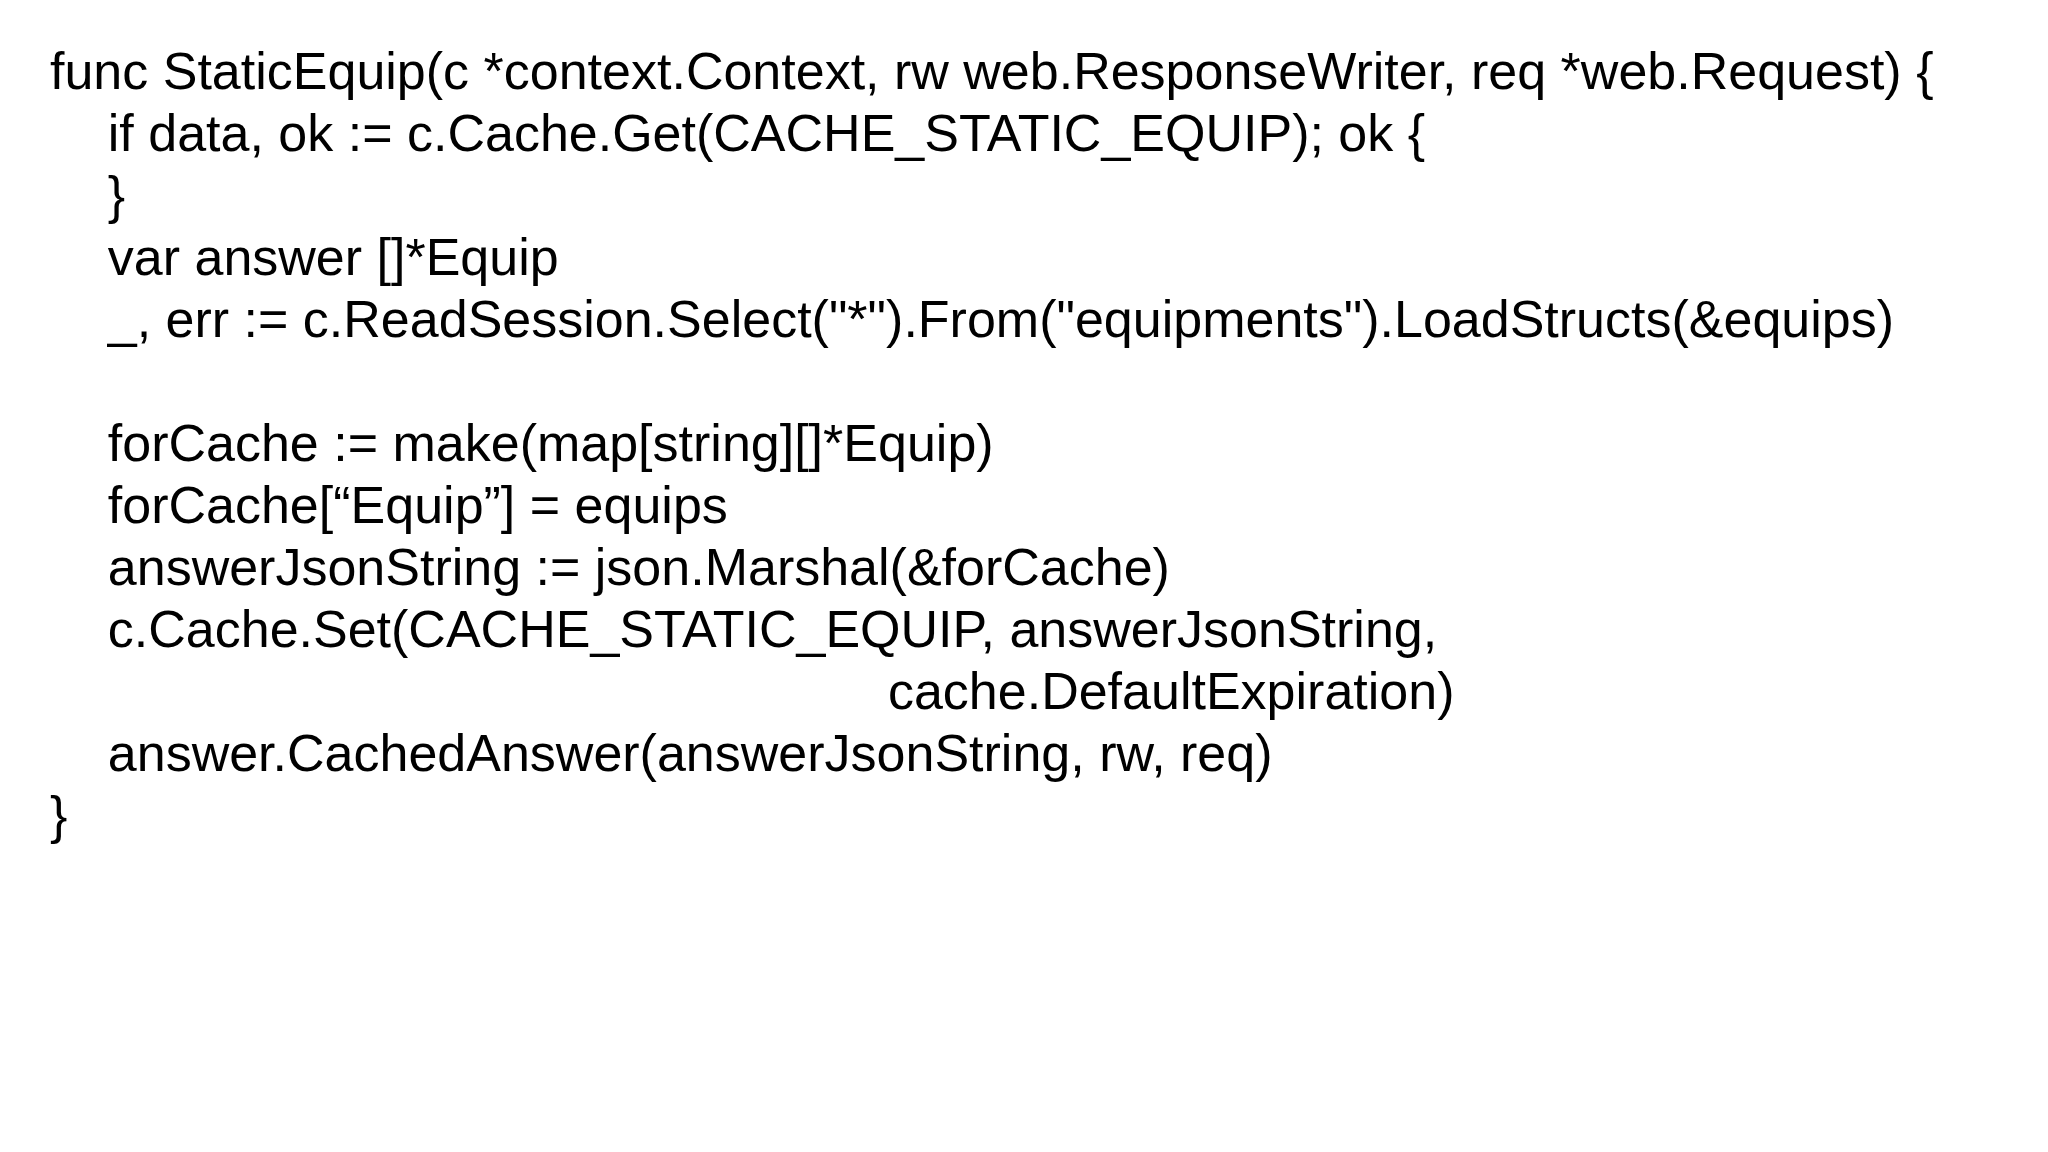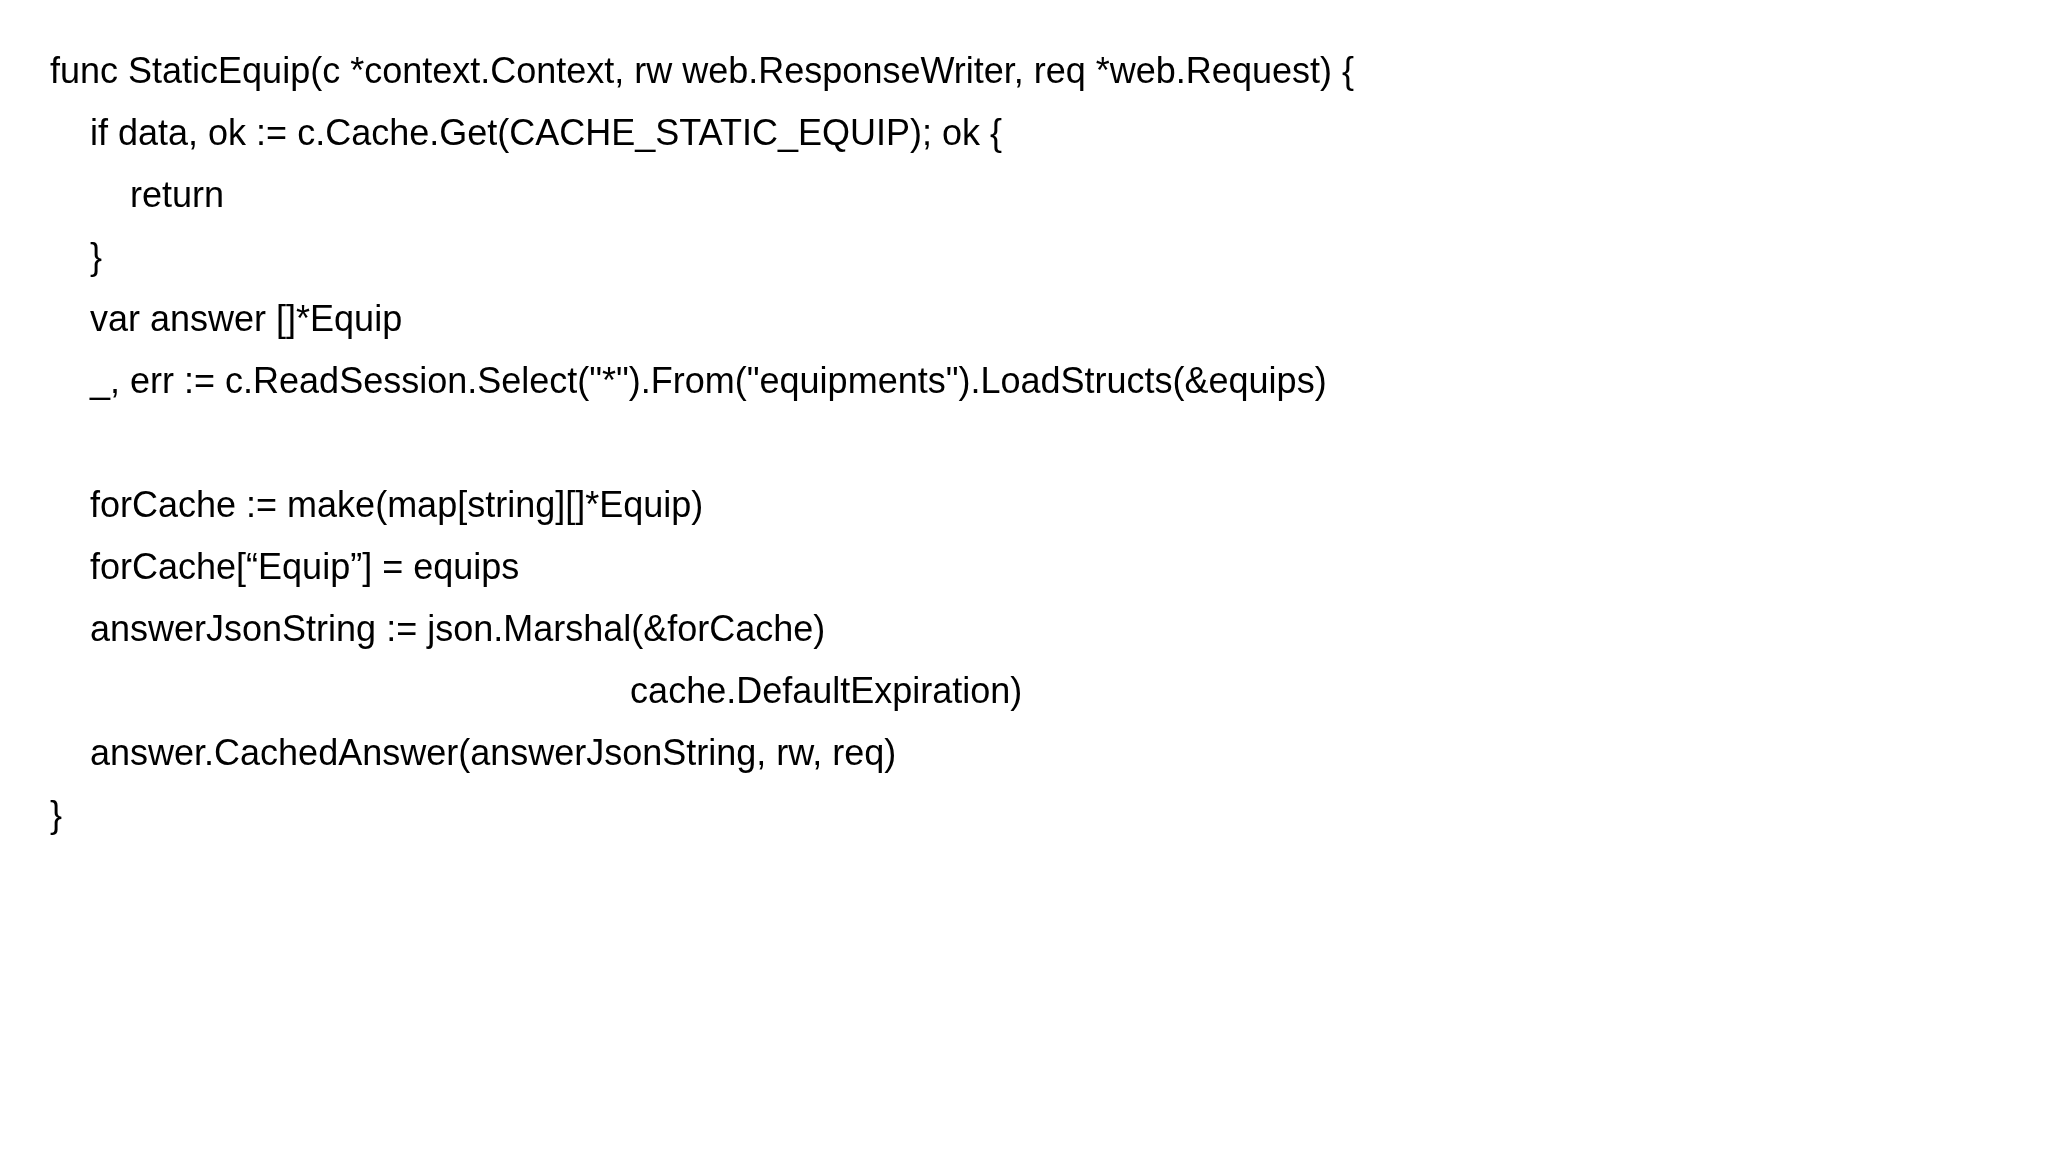--- a/index.html
+++ b/index.html
@@ -14,42 +14,42 @@
     background: #ffffff;
     overflow: hidden;
   }
   .code-block {
     position: absolute;
     top: 40px;
     left: 50px;
     right: 20px;
     color: #000000;
     font-family: "Liberation Sans", "DejaVu Sans", sans-serif;
-    font-size: 36px;
+    font-size: 52px;
     font-weight: 400;
     letter-spacing: 0;
   }
   .code-line {
     white-space: pre;
     line-height: 62px;
     min-height: 62px;
   }
 </style>
 </head>
 <body>
 
 <div class="slide">
   <div class="code-block">
     <div class="code-line">func StaticEquip(c *context.Context, rw web.ResponseWriter, req *web.Request) {</div>
     <div class="code-line">    if data, ok := c.Cache.Get(CACHE_STATIC_EQUIP); ok {</div>
-    <div class="code-line">        return</div>
     <div class="code-line">    }</div>
     <div class="code-line">    var answer []*Equip</div>
     <div class="code-line">    _, err := c.ReadSession.Select("*").From("equipments").LoadStructs(&amp;equips)</div>
     <div class="code-line"></div>
     <div class="code-line">    forCache := make(map[string][]*Equip)</div>
     <div class="code-line">    forCache[“Equip”] = equips</div>
     <div class="code-line">    answerJsonString := json.Marshal(&amp;forCache)</div>
+    <div class="code-line">    c.Cache.Set(CACHE_STATIC_EQUIP, answerJsonString,</div>
     <div class="code-line">                                                          cache.DefaultExpiration)</div>
     <div class="code-line">    answer.CachedAnswer(answerJsonString, rw, req)</div>
     <div class="code-line">}</div>
   </div>
 </div>
 
 </body></html>

